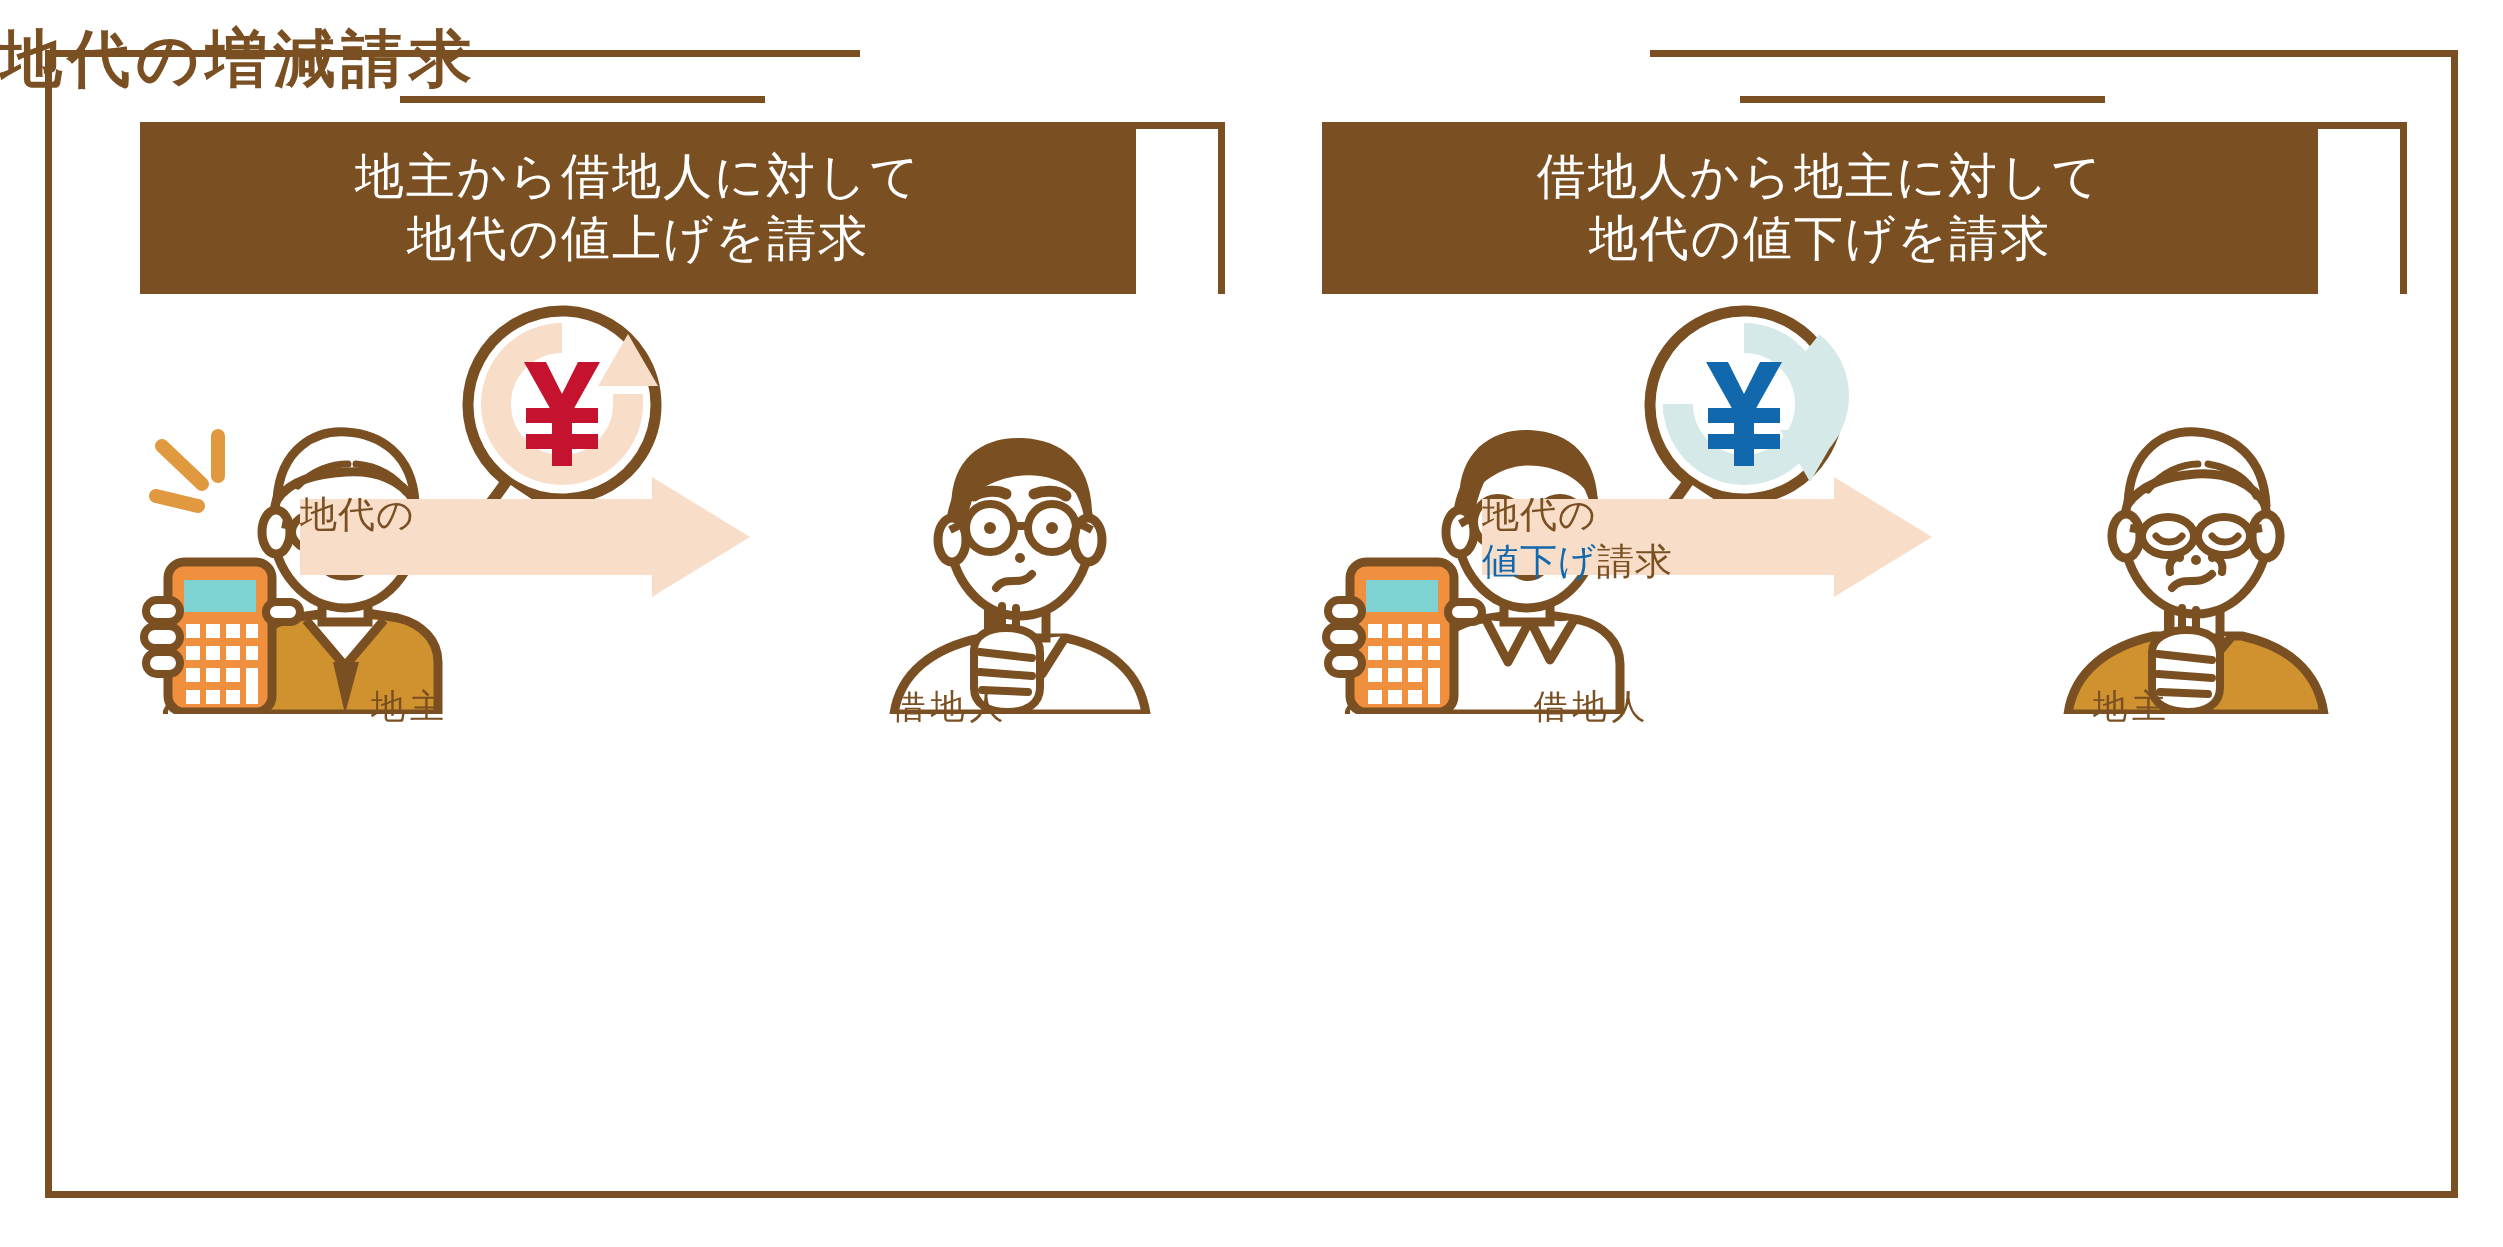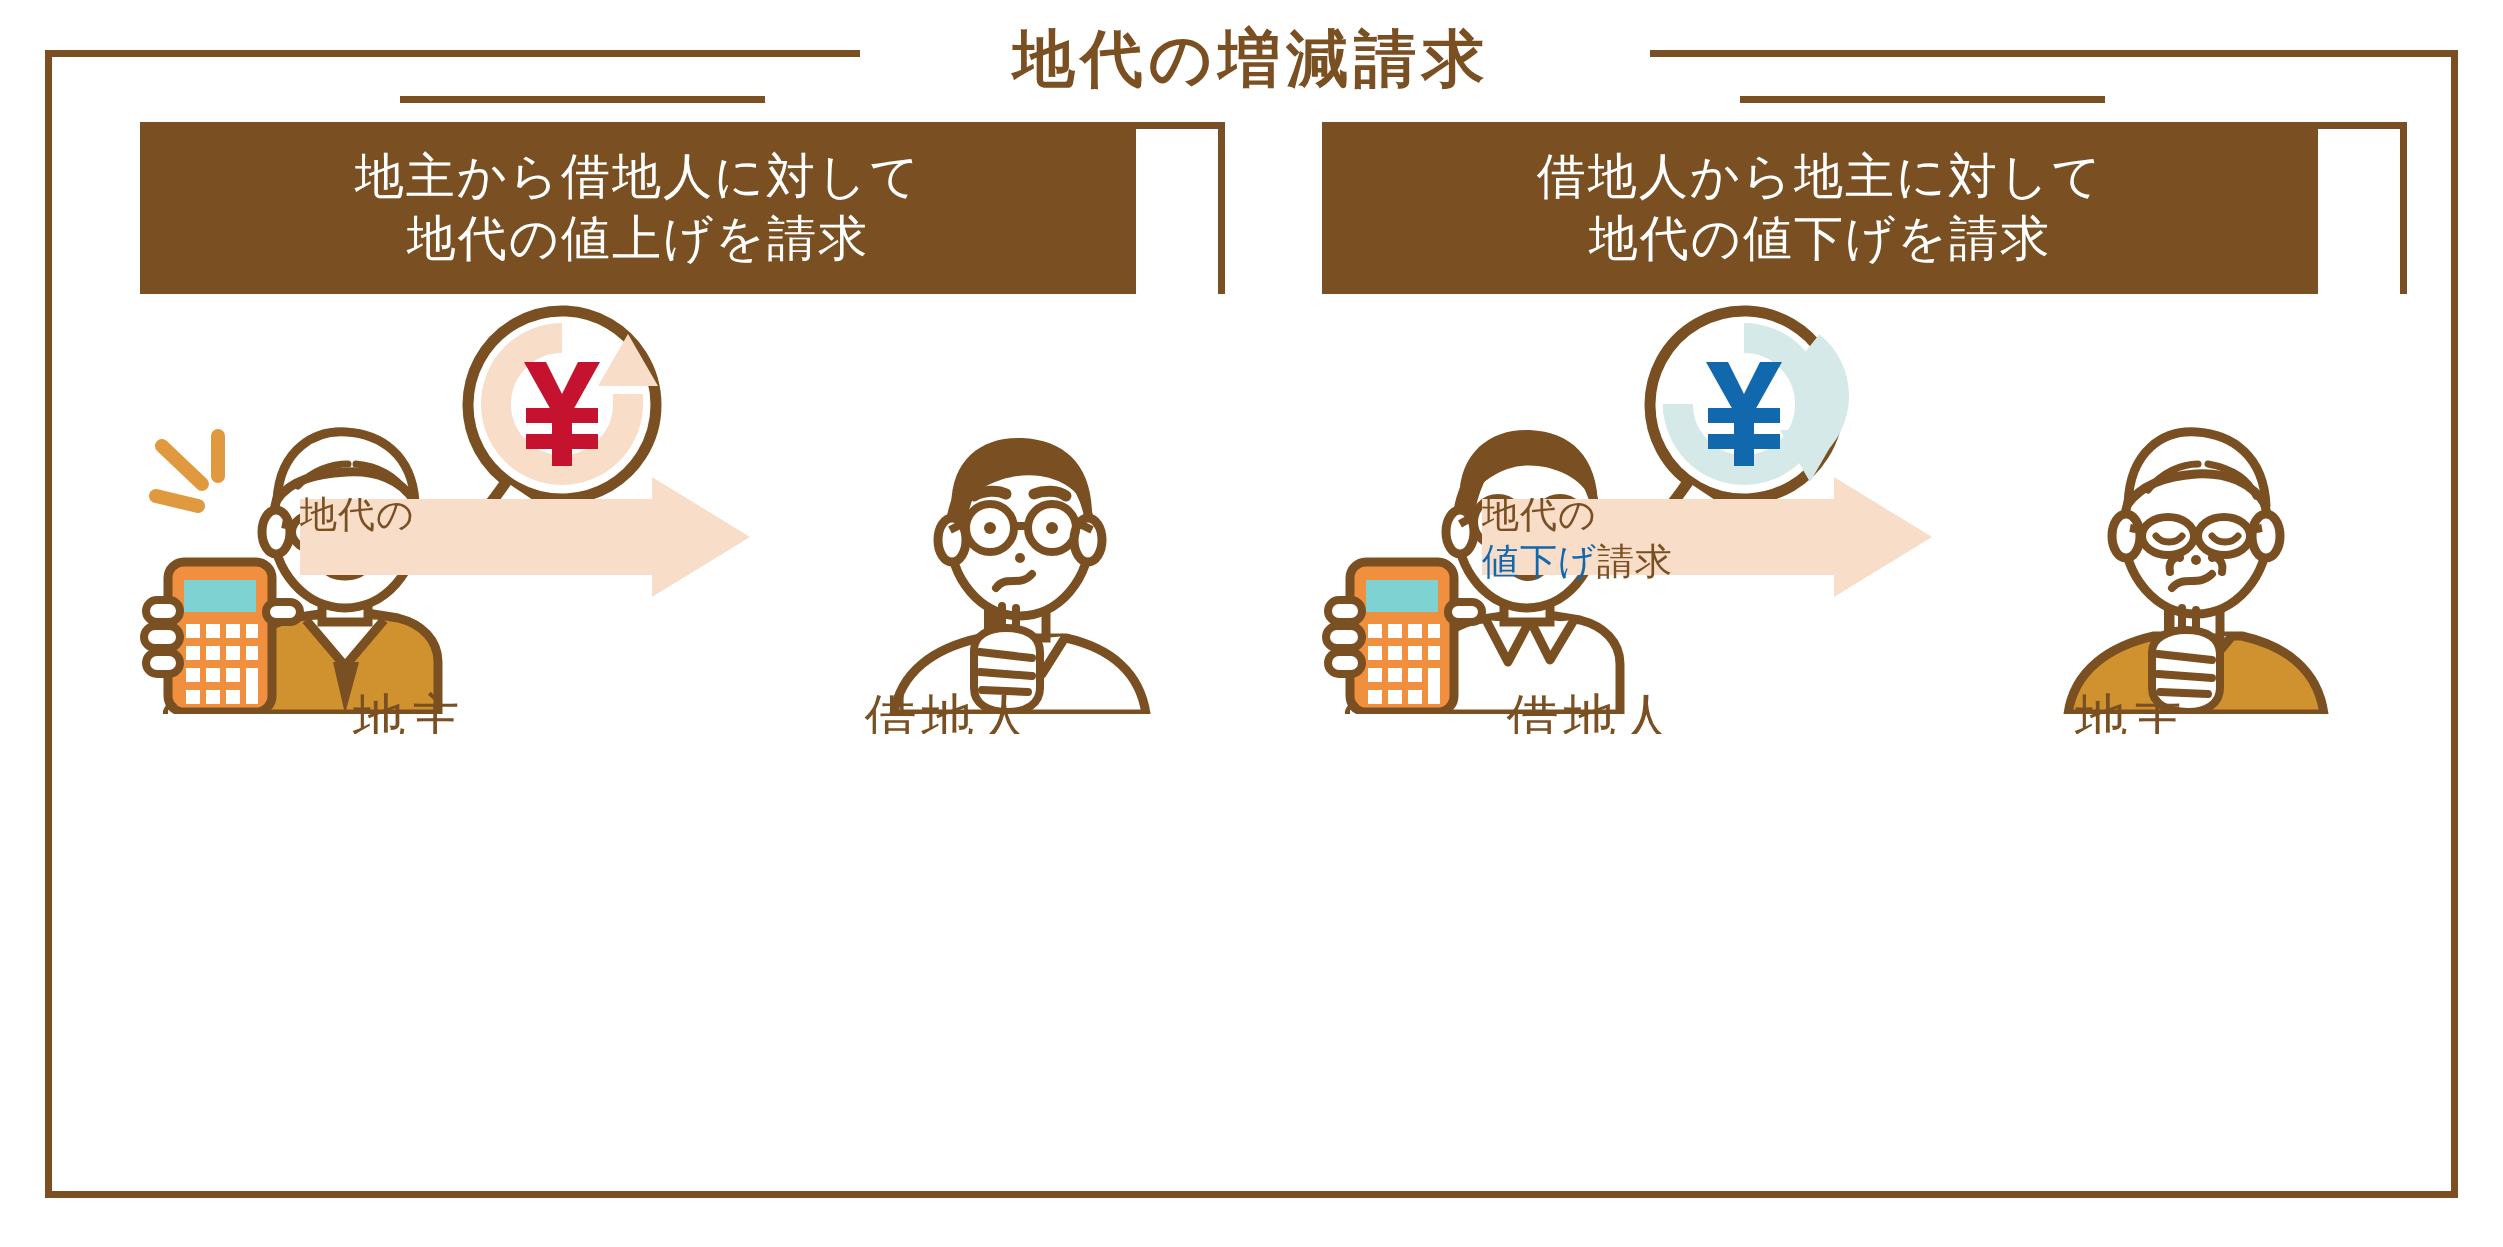--- a/index.html
+++ b/index.html
@@ -18,21 +18,21 @@
   
   .title-notch{
     position:absolute;left:860px;top:26px;width:790px;height:58px;background:#fff;
   }
   .title-rule{
     position:absolute;top:96px;height:7px;background:#7a5023;
   }
   .title-rule.left{left:400px;width:365px;}
   .title-rule.right{left:1740px;width:365px;}
   .main-title{
-    position:absolute;left:0;top:28px;width:2503px;text-align:center;
+    position:absolute;left:0;top:28px;width:2503px;
     font-size:62px;line-height:62px;letter-spacing:6px;color:#7a5023;
     font-weight:700;white-space:nowrap;
   }
 
   
   .panel{position:absolute;top:122px;width:1085px;height:598px;
     border:7px solid #7a5023;box-sizing:border-box;background:#fff;}
   .panel.left{left:140px;}
   .panel.right{left:1322px;}
 
@@ -57,21 +57,21 @@
   .arrow-text{
     position:absolute;left:0;top:14px;width:370px;text-align:left;
     line-height:47px;font-size:37px;letter-spacing:1px;
   }
   .t-brown{color:#7a5023;}
   .t-red{color:#c4122f;}
   .t-blue{color:#1268ad;margin-top:44px;}
 
   
   .caption{
-    position:absolute;top:390px;font-size:52px;letter-spacing:5px;color:#7a5023;
+    position:absolute;top:390px;font-size:34px;letter-spacing:5px;color:#7a5023;
     text-align:center;white-space:nowrap;
   }
   .cap-a{left:60px;width:420px;}
   .cap-b{left:600px;width:420px;}
 
   
   .fig{position:absolute;}
   .fig svg{display:block;}
 </style>
 </head>

